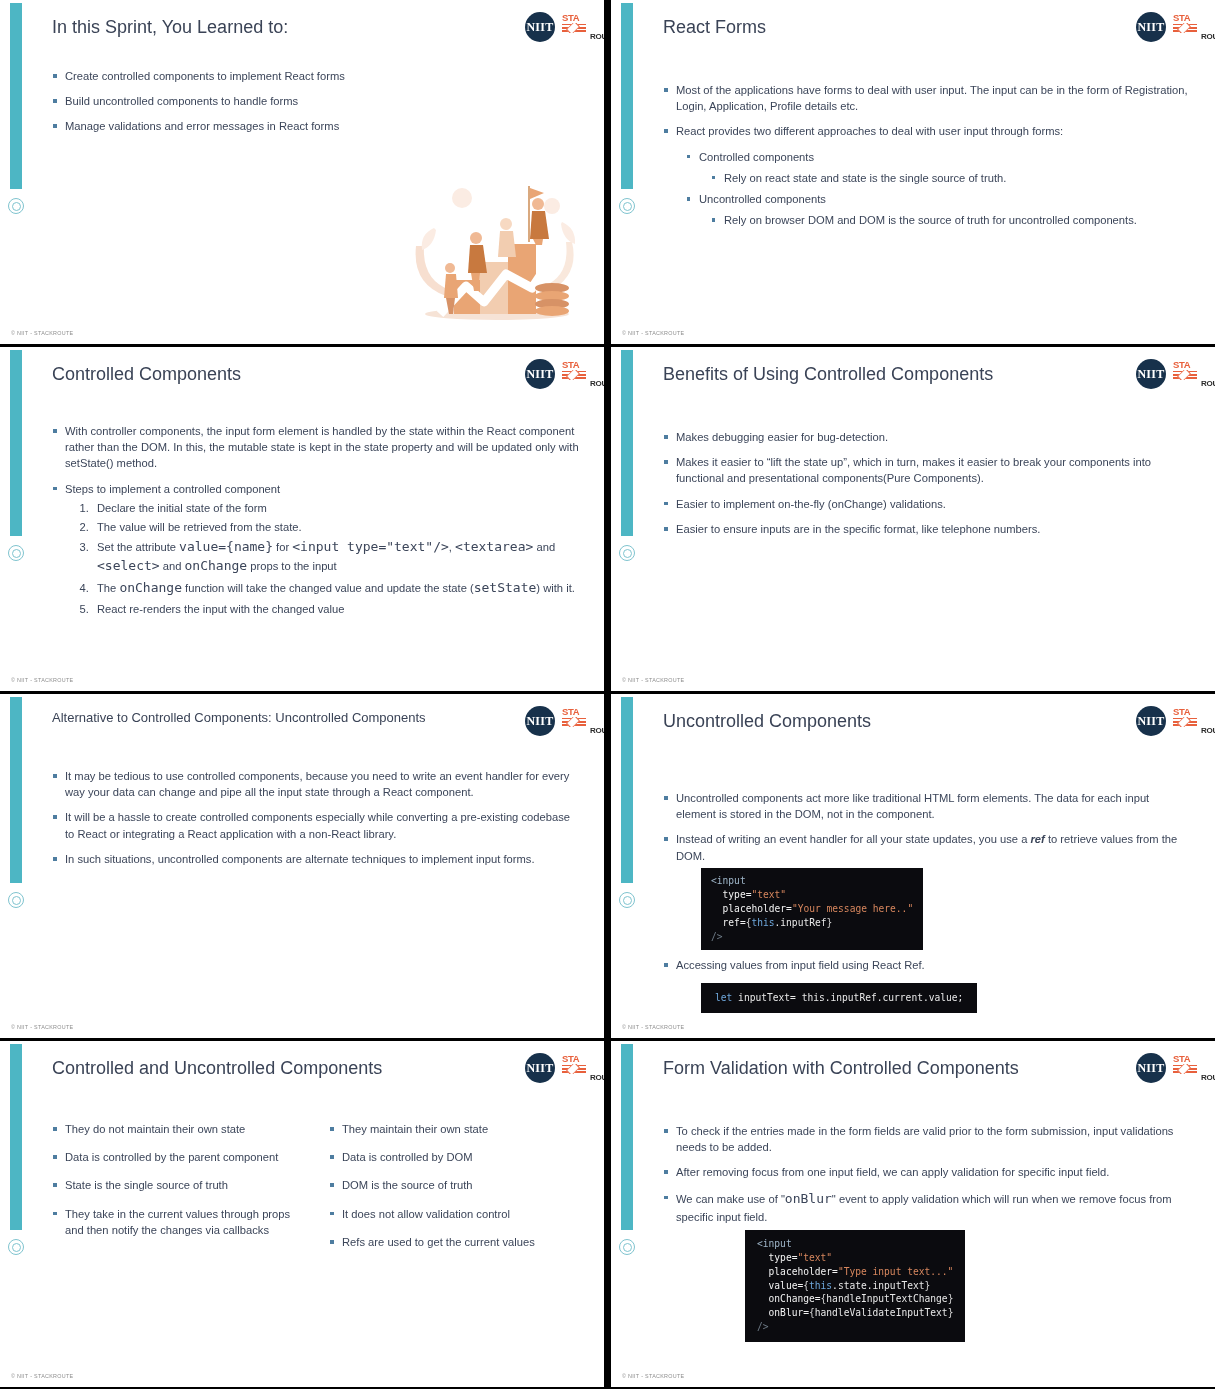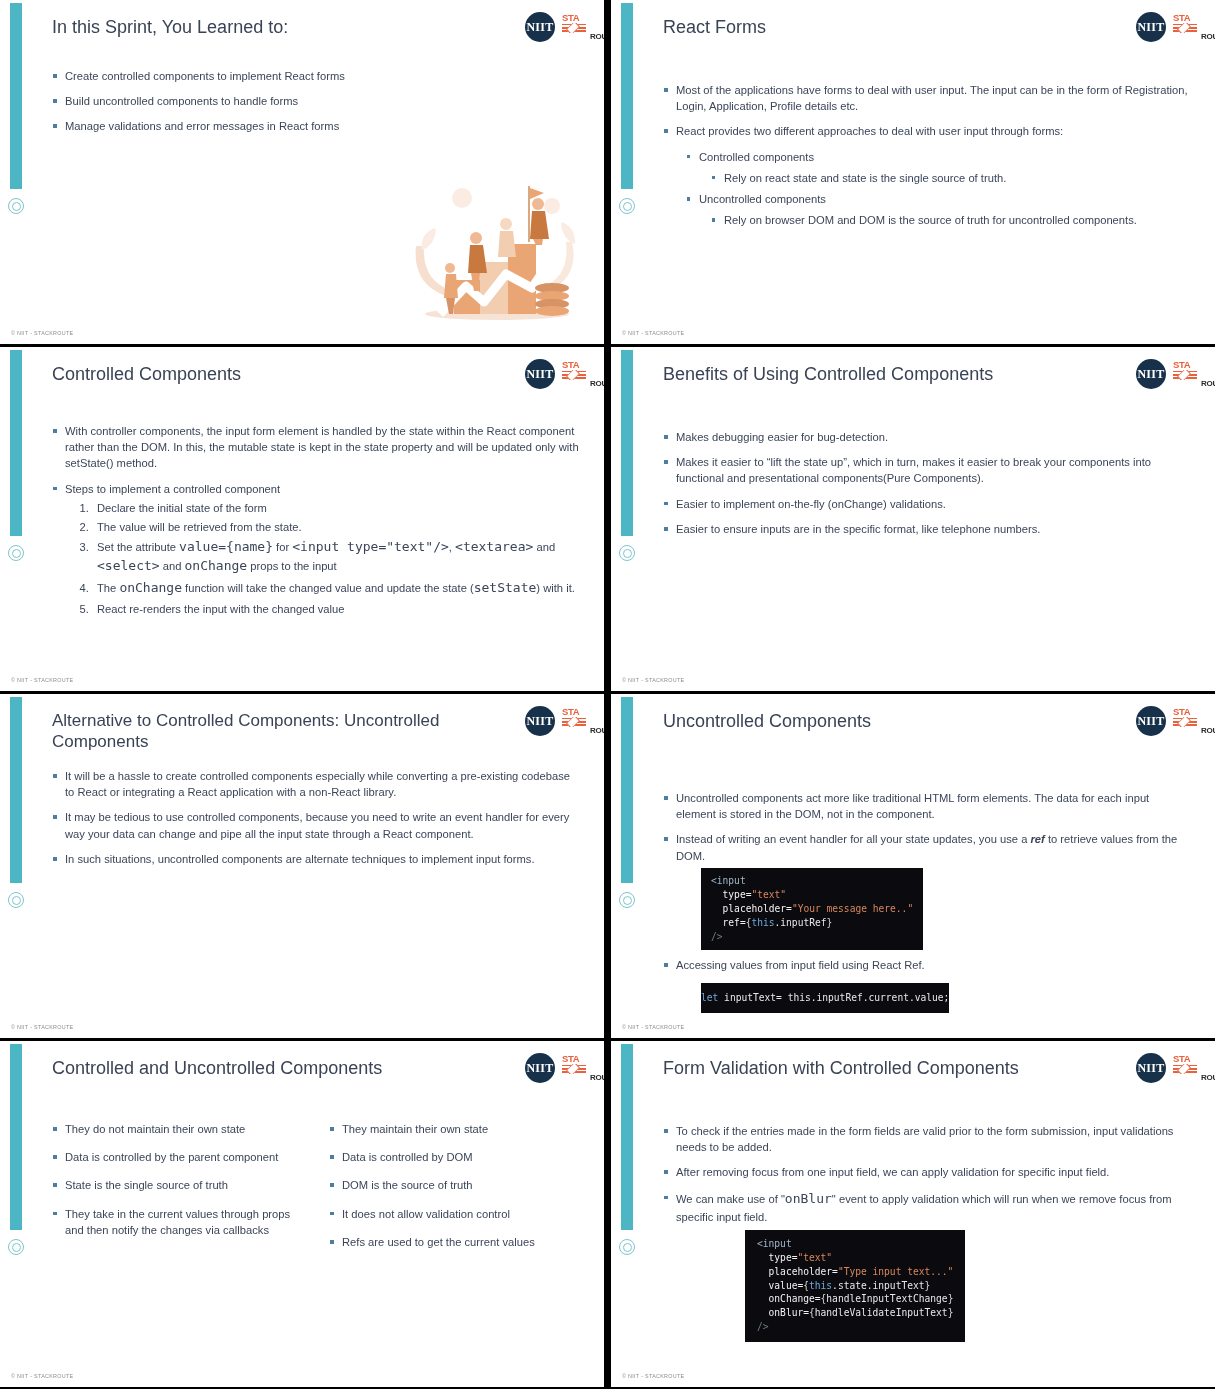--- a/index.html
+++ b/index.html
@@ -132,21 +132,21 @@
   .s-title {
     position: absolute;
     left: 52px;
     top: 16px;
     right: 110px;
     font-size: 18px;
     color: #3a4356;
     line-height: 1.25;
     font-weight: normal;
   }
-  .s-title.two-line { font-size: 17px; }
+  .s-title.two-line { font-size: 13px; }
 
   
   .s-body {
     position: absolute;
     left: 52px;
     right: 24px;
   }
 
   ul.lv1 { list-style: none; }
   ul.lv1 > li {
@@ -433,22 +433,22 @@
             <span></span>
             <span></span>
             <i></i>
           </div>
         <div class="sr-bot">ROUTE</div>
       </div>
     </div>
     <div class="s-title two-line" style="right:112px;">Alternative to Controlled Components: Uncontrolled Components</div>
     <div class="s-body" style="top:74px;">
       <ul class="lv1">
+        <li>It may be tedious to use controlled components, because you need to write an event handler for every way your data can change and pipe all the input state through a React component.</li>
         <li>It will be a hassle to create controlled components especially while converting a pre-existing codebase to React or integrating a React application with a non-React library.</li>
-        <li>It may be tedious to use controlled components, because you need to write an event handler for every way your data can change and pipe all the input state through a React component.</li>
         <li>In such situations, uncontrolled components are alternate techniques to implement input forms.</li>
       </ul>
     </div>
     <div class="footer">© NIIT - STACKROUTE</div>
   </div>
 
   <div class="slide">
     <div class="rail-bar"></div>
     <div class="rail-icon"></div>
     <div class="logos">
@@ -474,21 +474,21 @@
         <div class="codeblock"><span class="tag">&lt;input</span>
 <span class="attr">  type=</span><span class="str">"text"</span>
 <span class="attr">  placeholder=</span><span class="str">"Your message here.."</span>
 <span class="attr">  ref=</span><span class="brace">{</span><span class="kw">this</span><span class="ident">.inputRef</span><span class="brace">}</span>
 <span class="close">/&gt;</span></div>
       </div>
       <ul class="lv1" style="margin-top:7px;">
         <li>Accessing values from input field using React Ref.</li>
       </ul>
       <div style="margin-left:38px; margin-top:8px;">
-        <div class="codeblock" style="padding:8px 0;"><span class="kw">let</span><span class="ident"> inputText= this.inputRef.current.value;</span></div>
+        <div class="codeblock" style="padding:8px 14px;"><span class="kw">let</span><span class="ident"> inputText= this.inputRef.current.value;</span></div>
       </div>
     </div>
     <div class="footer">© NIIT - STACKROUTE</div>
   </div>
 
   <div class="slide">
     <div class="rail-bar"></div>
     <div class="rail-icon"></div>
     <div class="logos">
       <div class="logo-niit">NIIT</div>

